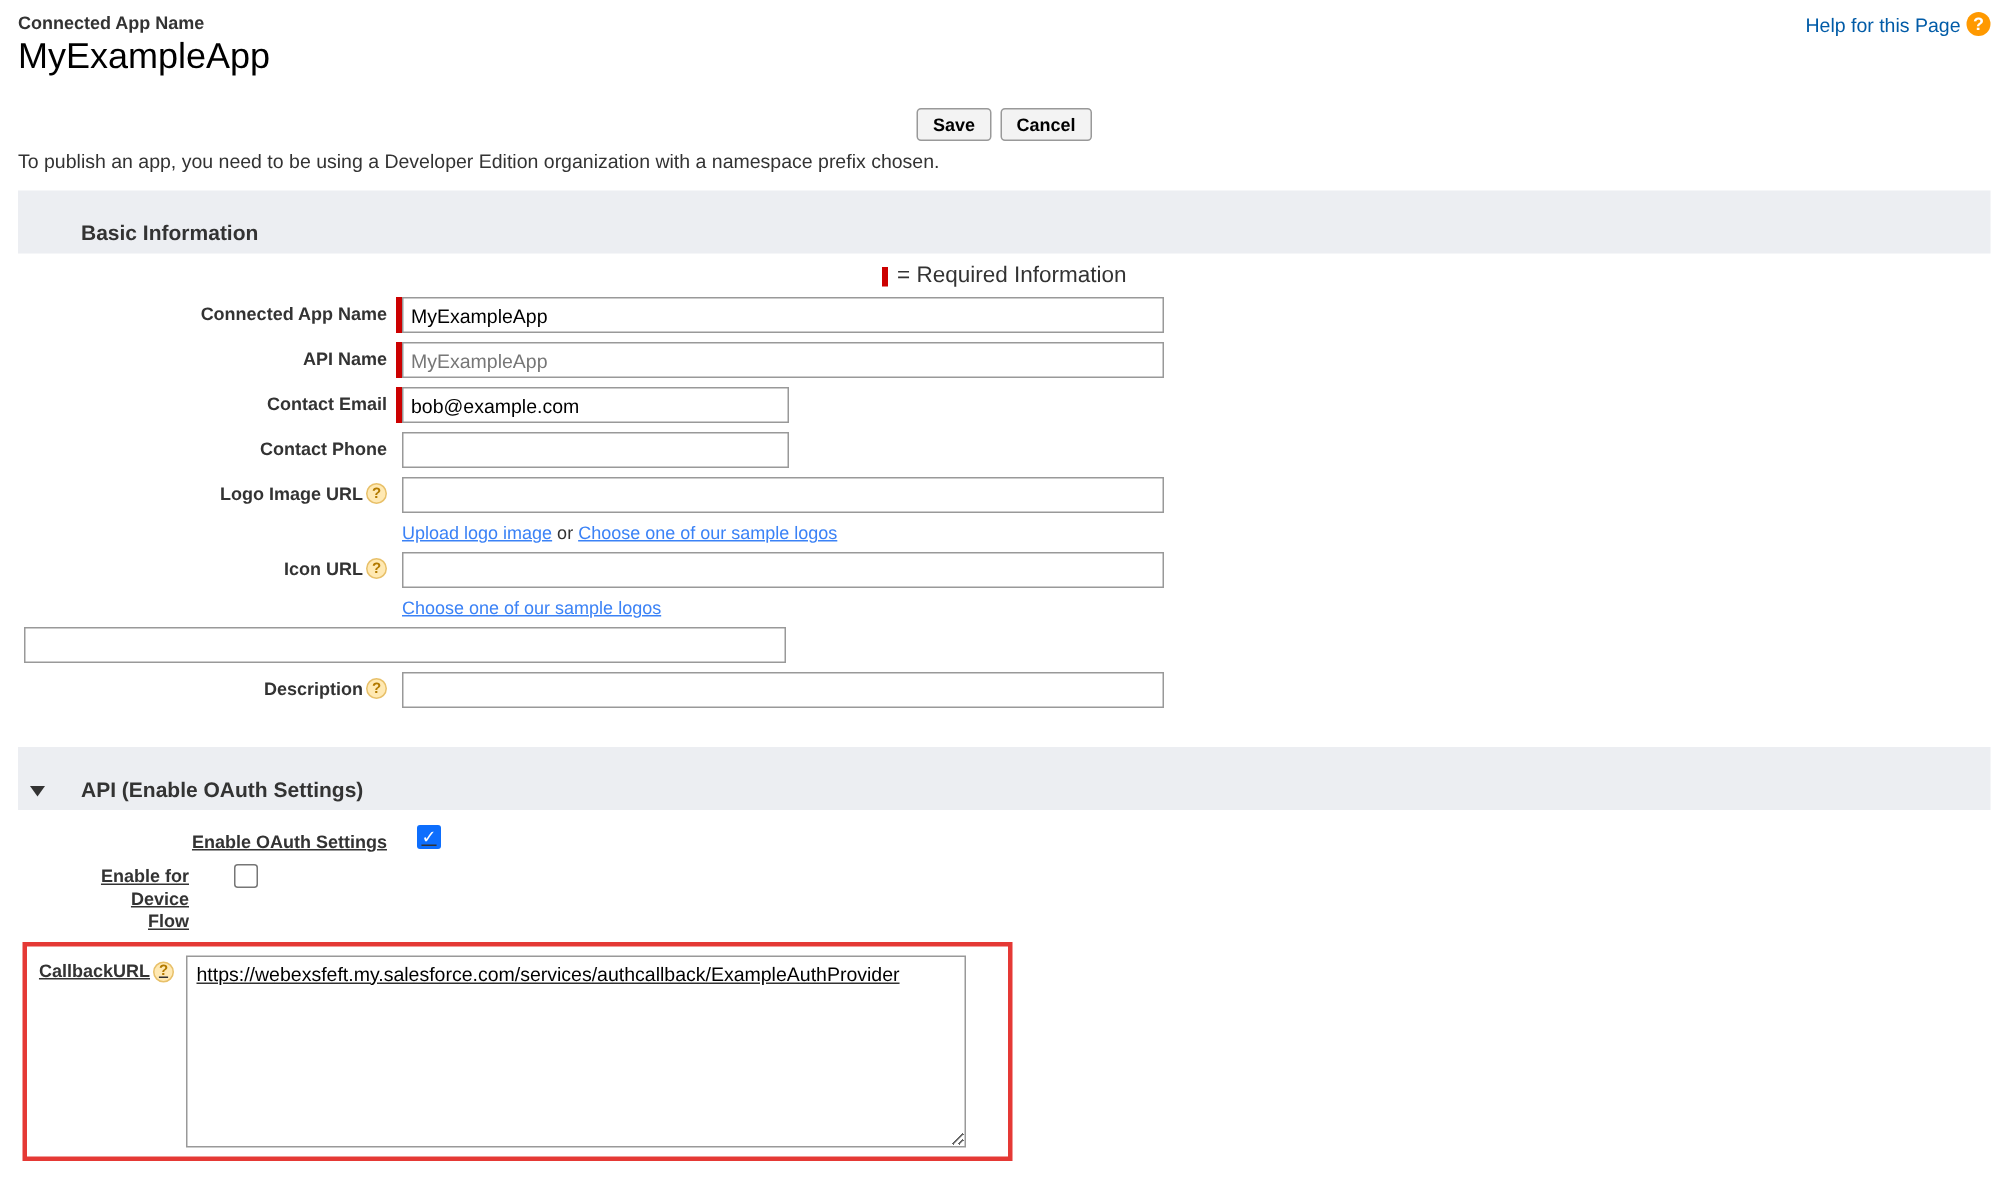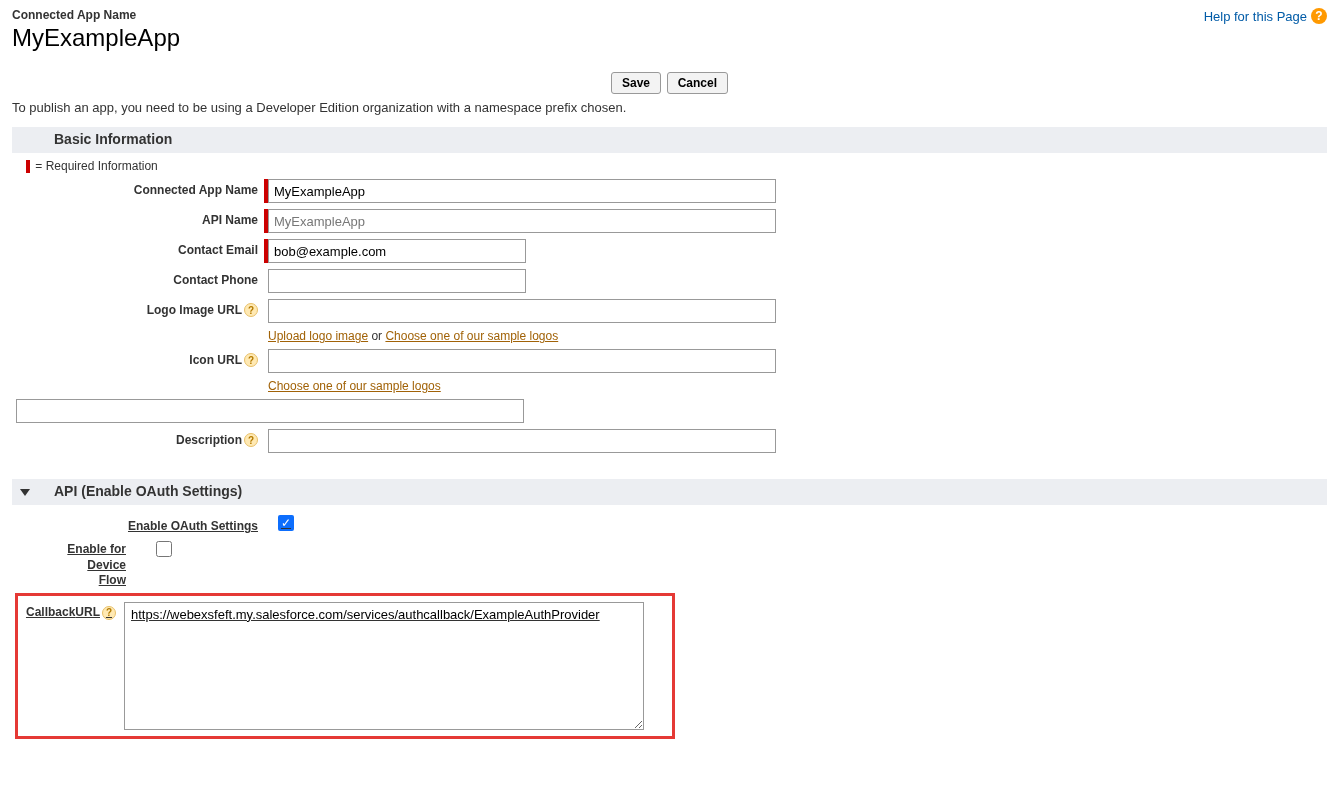--- a/index.html
+++ b/index.html
@@ -68,42 +68,42 @@
       font-weight: bold;
       margin: 0 1px;
       cursor: pointer;
     }
     .publish-note {
       font-size: 13px;
       margin: 6px 0 12px;
     }
     .section-header {
       background: #eceef2;
-      padding: 4px 8px 6px 42px;
+      padding: 20px 8px 6px 42px;
       font-weight: bold;
       font-size: 14px;
       color: #333;
       position: relative;
     }
     .section-header.collapsible {
       padding-left: 8px;
     }
     .toggle-arrow {
       display: inline-block;
       width: 0;
       height: 0;
       border-left: 5px solid transparent;
       border-right: 5px solid transparent;
       border-top: 7px solid #333;
       margin-right: 24px;
       vertical-align: middle;
     }
     .required-legend {
-      text-align: left;
-      font-size: 12px;
+      text-align: center;
+      font-size: 15px;
       margin: 6px 14px;
     }
     .req-mark {
       display: inline-block;
       width: 4px;
       height: 13px;
       background: #c00;
       vertical-align: middle;
       margin-right: 2px;
     }
@@ -176,21 +176,21 @@
       color: #333;
       margin-top: 2px;
       margin-bottom: 6px;
     }
     .link {
       color: #015ba7;
       text-decoration: underline;
       cursor: pointer;
     }
     .plain-dark {
-      color: #a16207;
+      color: #3b82f6;
       text-decoration: underline;
     }
     .checkbox-row .form-input-cell {
       padding-left: 14px;
     }
     .checkbox {
       width: 16px;
       height: 16px;
     }
     .callback-highlight {

